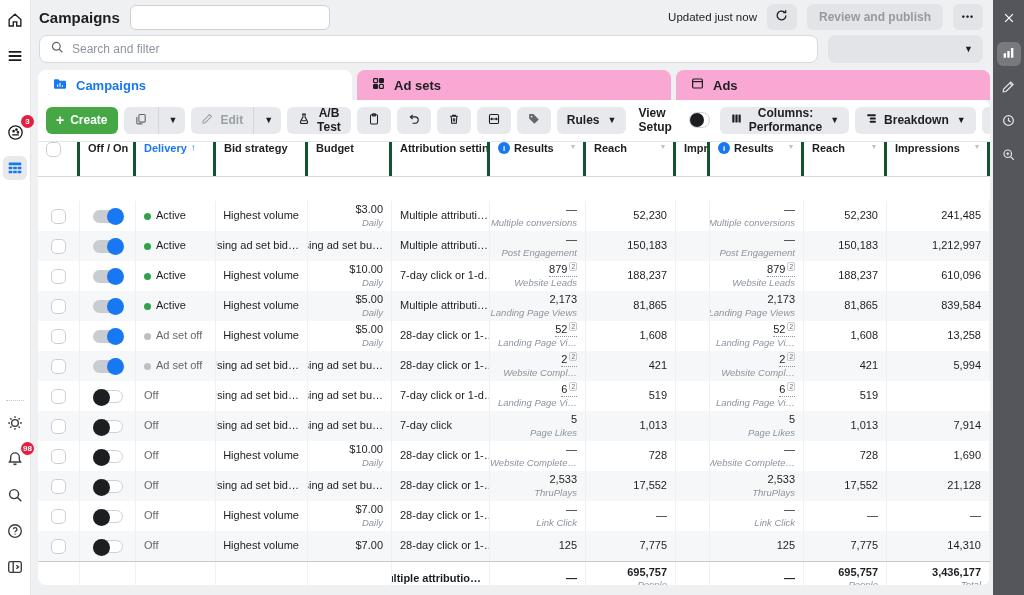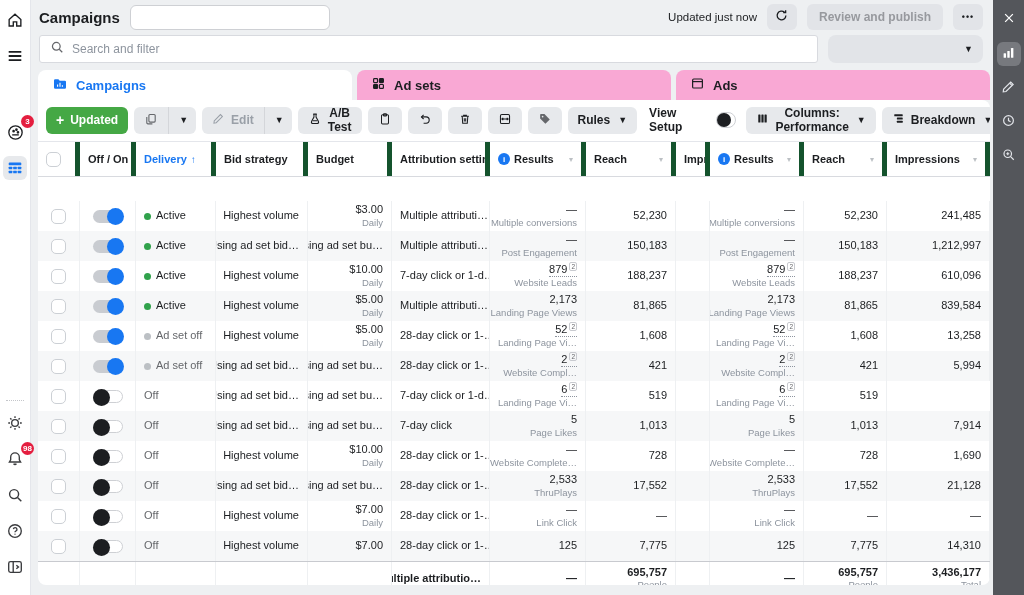--- a/index.html
+++ b/index.html
@@ -27,21 +27,21 @@
 
   .topbar { height:34px; display:flex; align-items:center; padding:0 10px 0 8px; gap:10px; }
   .page-title { font-size:15px; font-weight:700; }
   .title-input { width:200px; height:25px; background:#fff; border:1px solid #ced0d4; border-radius:6px; font-size:12px; padding:0 8px; outline:none; }
   .tb-spacer { flex:1; }
   .updated { font-size:11.5px; color:#1c1e21; }
   .gbtn { height:26px; background:#e2e4e8; border:none; border-radius:6px; font-size:12px; font-weight:700; color:#97999e; padding:0 12px; display:flex; align-items:center; justify-content:center; gap:4px; cursor:pointer; font-family:inherit; }
   .gbtn.icon-only { width:30px; padding:0; color:#1c1e21; }
 
   .searchrow { height:30px; display:flex; align-items:center; gap:10px; padding:0 10px 0 8px; margin-bottom:6px; }
-  .search-box { flex:1; height:28px; background:#fff; border:1px solid #d8dadf; border-radius:3px; display:flex; align-items:center; padding:0 10px; gap:8px; }
+  .search-box { flex:1; height:28px; background:#fff; border:1px solid #d8dadf; border-radius:8px; display:flex; align-items:center; padding:0 10px; gap:8px; }
   .search-box input { border:none; outline:none; flex:1; font-size:12px; background:transparent; color:#1c1e21; font-family:inherit; }
   .search-box input::placeholder { color:#8d949e; }
   .daterange { width:155px; height:28px; background:#e2e4e8; border-radius:8px; display:flex; align-items:center; justify-content:flex-end; padding:0 10px; cursor:pointer; }
   .caret { font-size:9px; color:#1c1e21; line-height:1; }
 
   
   .tabs { display:flex; gap:5px; padding:0 3px 0 7px; height:30px; }
   .tab { flex:1; background:#f9a8d4; border-radius:8px 8px 0 0; display:flex; align-items:center; gap:8px; padding:0 14px; font-size:13px; font-weight:700; color:#1c1e21; cursor:pointer; }
   .tab.active { background:#fff; color:#1877f2; }
   .tab svg { flex:none; }
@@ -52,41 +52,41 @@
   .toolbar { display:flex; align-items:center; gap:6px; padding:6px 8px 7px; }
   .tbtn { height:27px; background:#e7e9ec; border:none; border-radius:6px; display:flex; align-items:center; justify-content:center; gap:6px; font-size:12px; font-weight:700; color:#1c1e21; padding:0 10px; cursor:pointer; font-family:inherit; }
   .tbtn.create { background:#45a845; color:#fff; }
   .tbtn.disabled { color:#9aa0a8; }
   .tbtn .caret { margin-left:2px; }
   .btn-group { display:flex; }
   .btn-group .tbtn:first-child { border-radius:6px 0 0 6px; border-right:1px solid #d4d6da; }
   .btn-group .tbtn:last-child { border-radius:0 6px 6px 0; padding:0 8px; }
   .plus { font-size:14px; font-weight:700; line-height:1; }
   .toolbar-spacer { flex:1; }
-  .viewsetup { display:flex; align-items:center; gap:24px; font-size:12px; font-weight:700; margin-right:4px; }
+  .viewsetup { display:flex; align-items:center; gap:8px; font-size:12px; font-weight:700; margin-right:4px; }
   .switch { width:30px; height:16px; border-radius:9px; background:#fff; border:1px solid #ced0d4; position:relative; cursor:pointer; }
   .switch .sknob { position:absolute; left:0px; top:0px; width:14px; height:14px; border-radius:50%; background:#1c1e21; }
 
   
   .tablewrap { flex:1; display:flex; flex-direction:column; min-height:0; overflow:hidden;
     --cols: 42px 56px 80px 92px 84px 98px 96px 90px 34px 94px 83px 1fr; }
   .thead { display:grid; grid-template-columns:var(--cols); border-top:1px solid #e4e6eb; border-bottom:1px solid #d8dadf; height:36px; flex:none; }
-  .th { display:flex; align-items:center; gap:4px; padding:0 8px; font-size:11px; font-weight:700; border-right:5px solid #14532d; overflow:hidden; white-space:nowrap; }
+  .th { display:flex; align-items:flex-start; gap:4px; padding:0 8px; font-size:11px; font-weight:700; border-right:3px solid #14532d; overflow:hidden; white-space:nowrap; }
   .th-label.sorted { color:#1877f2; }
   .sort-arrow { color:#1877f2; font-size:10px; }
   .hcaret { margin-left:auto; color:#bcc0c4; font-size:8px; }
   .info { width:12px; height:12px; border-radius:50%; background:#1877f2; color:#fff; font-size:8px; font-weight:700; display:flex; align-items:center; justify-content:center; flex:none; font-style:normal; }
 
   .tbody { flex:none;margin-top:24px; }
   .trow { display:grid; grid-template-columns:var(--cols); height:30px; }
   .trow.alt { background:#f6f7f8; }
   .td { display:flex; flex-direction:column; justify-content:center; padding:1px 8px; font-size:11px; border-right:1px solid #eef0f2; overflow:hidden; white-space:nowrap; line-height:1.25; }
   .td.right { align-items:flex-end; text-align:right; }
   .td.center { align-items:center; }
-  .sub { font-size:9.5px; color:#8d949e; }
+  .sub { font-size:9.5px; color:#8d949e;font-style:italic; }
   .val.link { border-bottom:1px dotted #8d949e; cursor:pointer; }
   .supmark { font-size:6.5px; color:#65676b; border:1px solid #c8cacf; border-radius:2px; padding:0 1px; margin-left:2px; vertical-align:top; }
 
   .cb { width:15px; height:15px; border:1px solid #ccd0d5; border-radius:5px; background:#fff; display:inline-block; cursor:pointer; }
 
   .toggle { width:30px; height:13px; border-radius:8px; background:#c9ccd1; position:relative; display:inline-block; cursor:pointer; }
   .toggle .knob { position:absolute; top:-2px; width:17px; height:17px; border-radius:50%; }
   .toggle.on .knob { right:-1px; background:#1877f2; }
   .toggle.off { background:#fff; border:1px solid #ced0d4; }
   .toggle.off .knob { left:-1px; background:#1c1e21; }
@@ -256,21 +256,21 @@
             </svg></span>
         <span>Ads</span>
       </div>
     </div>
 
     <div class="panel">
 
       <div class="toolbar">
         <button class="tbtn create">
             <span class="plus">+</span>
-            <span>Updated</span>
+            <span>Create</span>
           </button>
         <div class="btn-group">
           <button class="tbtn">
               <span><svg width="14" height="14" viewBox="0 0 20 20" fill="none" stroke="#65676b" stroke-width="1.6">
                   <rect x="7" y="3.5" width="9" height="11" rx="1.5"></rect>
                   <path d="M4 7v8.5A1.5 1.5 0 0 0 5.5 17H12"></path>
                 </svg></span>
             </button>
           <button class="tbtn">
               <span class="caret">▼</span>

